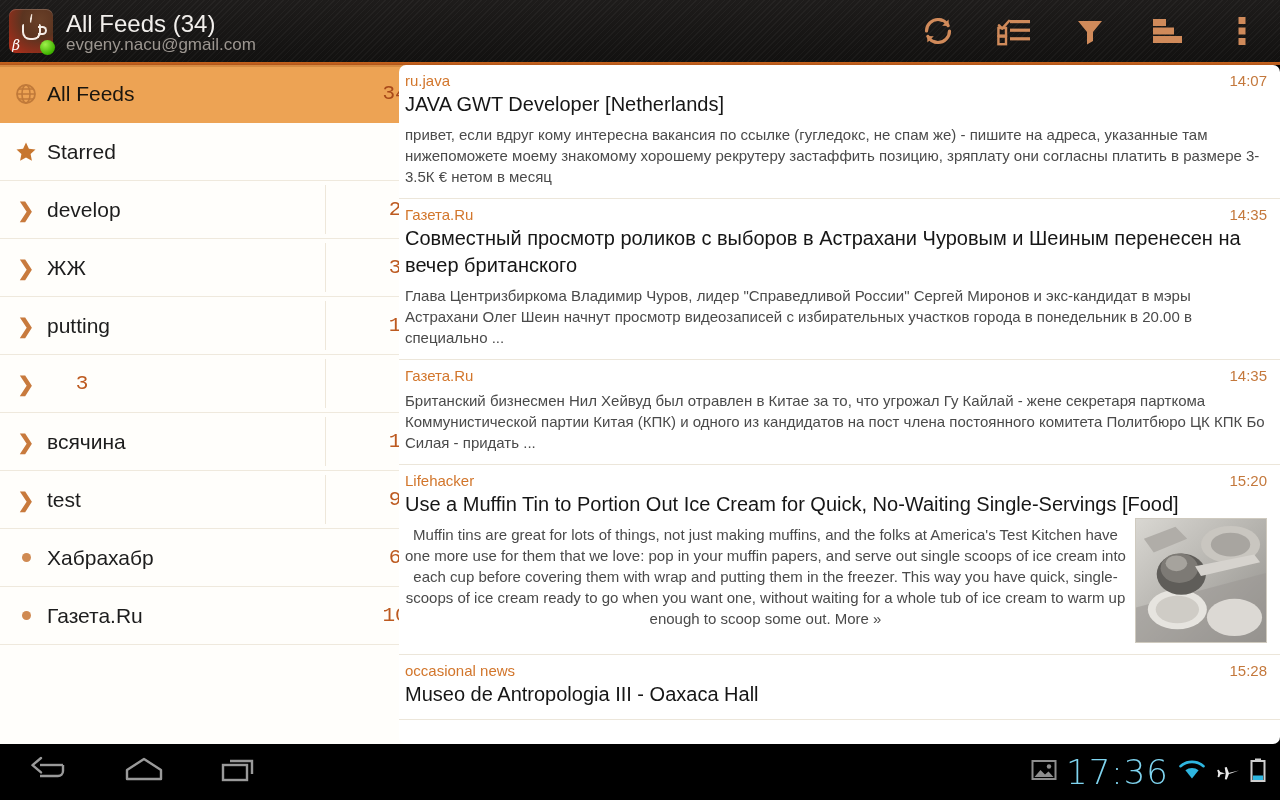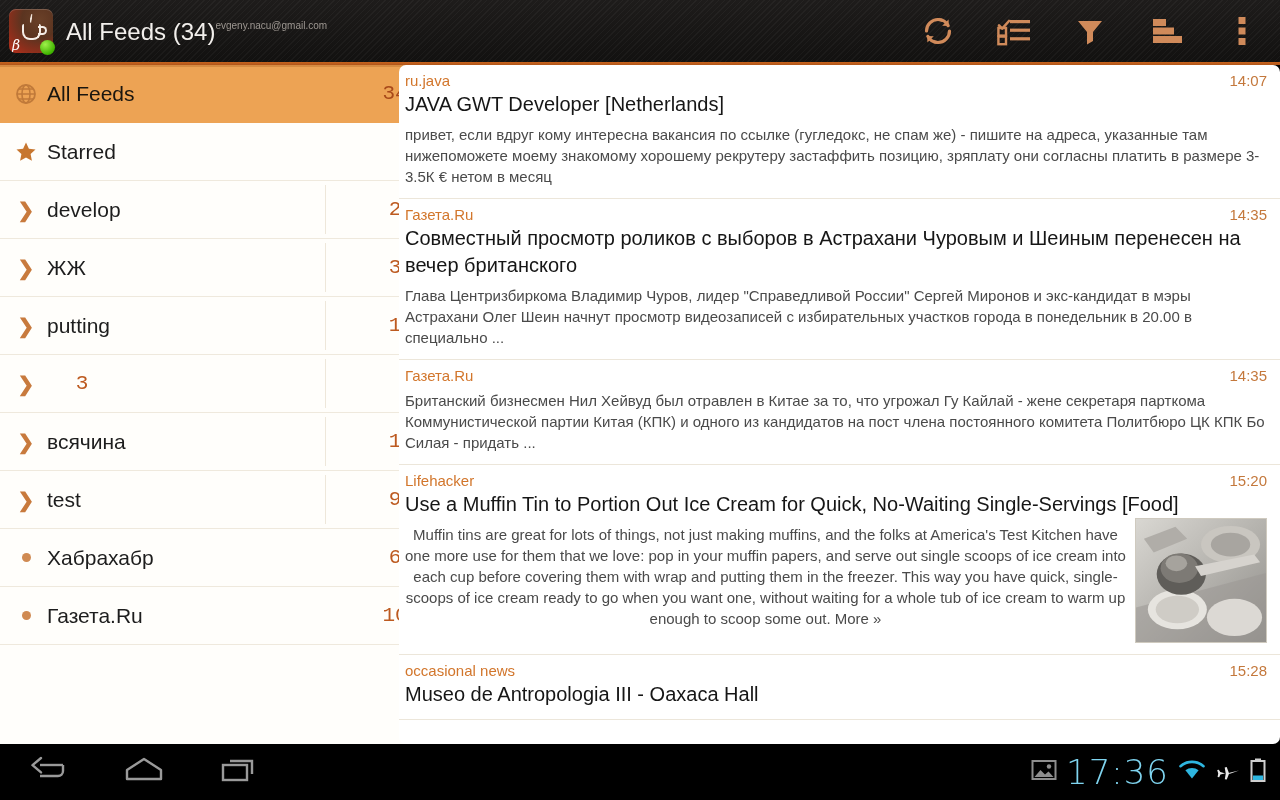--- a/index.html
+++ b/index.html
@@ -52,23 +52,23 @@
   .app-icon .beta {
     position: absolute; left: 3px; bottom: 1px;
     color: #fff; font-size: 14px; line-height: 14px;
     font-family: "DejaVu Serif", serif; font-style: italic;
   }
   .status-dot {
     position: absolute; right: 7px; bottom: 7px;
     width: 15px; height: 15px; border-radius: 50%;
     background: radial-gradient(circle at 35% 30%, #9ff04b, #3fb300 70%, #2c8a00 100%);
   }
-  .ab-titles { display: flex; flex-direction: row; justify-content: center; margin-left: 4px; }
+  .ab-titles { display: flex; flex-direction: column; justify-content: center; margin-left: 4px; }
   .ab-title { color: #f2efec; font-size: 24px; line-height: 27px; }
-  .ab-sub { color: #9c9690; font-size: 10px; line-height: 16px; }
+  .ab-sub { color: #9c9690; font-size: 17px; line-height: 16px; }
   .ab-spacer { flex: 1 1 auto; }
   .ab-btn {
     width: 76px; height: 62px; display: flex; align-items: center; justify-content: center;
     flex: 0 0 76px;
   }
   .ab-btn svg { display: block; }
 
   
   .sidebar {
     position: absolute; left: 0; top: 65px; width: 432px; height: 679px;

